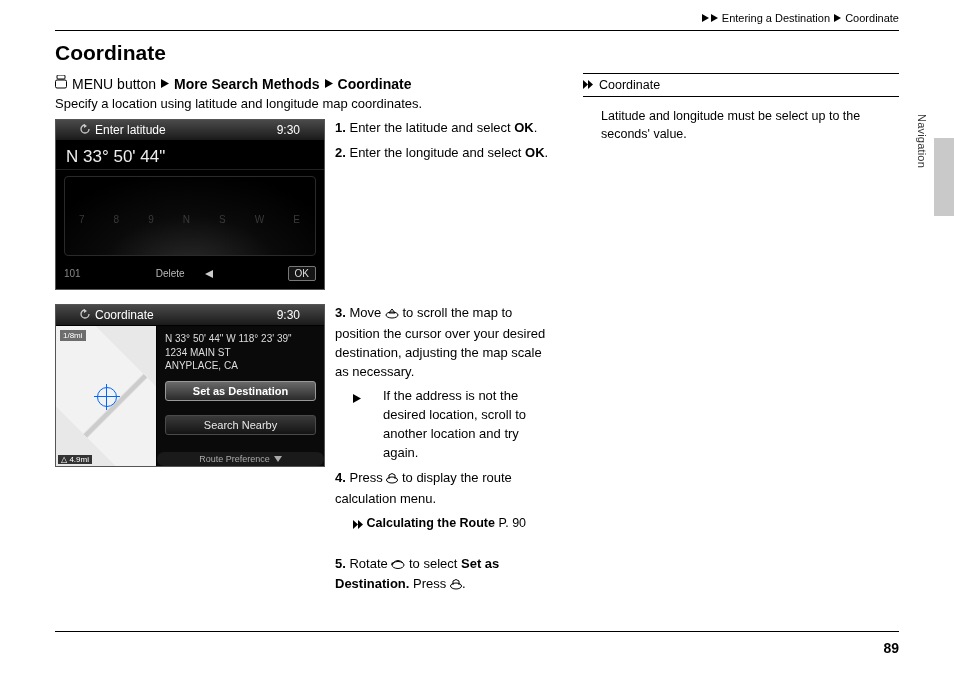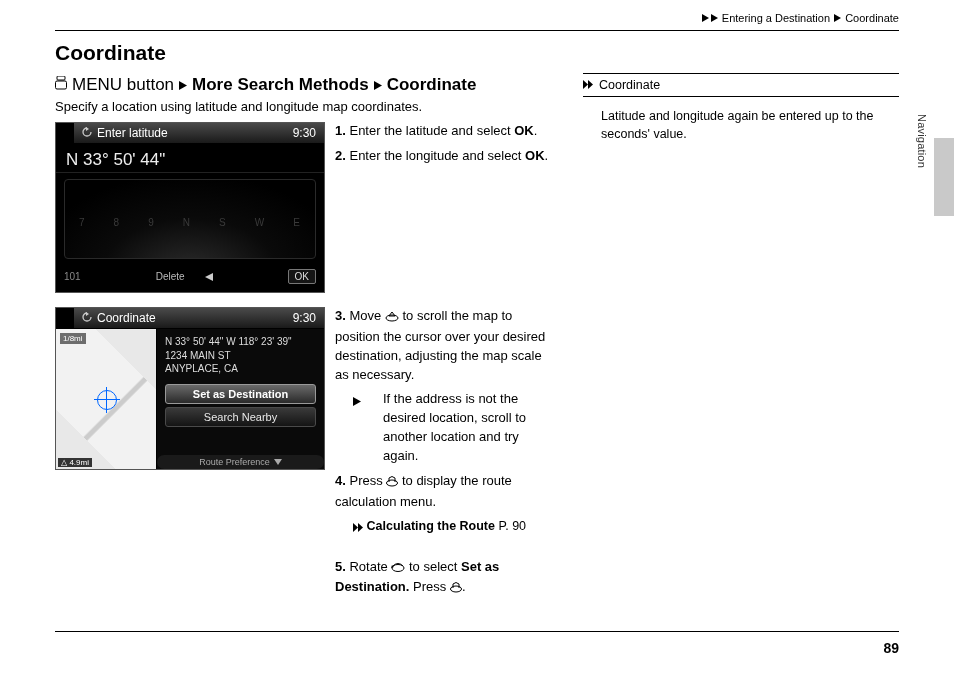--- a/index.html
+++ b/index.html
@@ -29,42 +29,42 @@
   .tri svg,.tri-s svg{display:block;}
   
   h1{
     font-size:21px;font-weight:800;margin:10px 0 8px 0;
   }
   
   .cols{display:flex;gap:28px;}
   .maincol{flex:0 0 500px;}
   .sidecol{flex:1;}
   
-  .pathline{font-size:17px;margin:2px 0 4px 0;display:flex;align-items:center;gap:5px;flex-wrap:wrap;}
+  .pathline{font-size:14px;margin:2px 0 4px 0;display:flex;align-items:center;gap:5px;flex-wrap:wrap;}
   .pathline b{font-weight:800;}
   .intro{font-size:13px;margin:2px 0 8px 0;}
   
   .steprow{display:flex;gap:10px;align-items:flex-start;margin-bottom:14px;}
   .shot{flex:0 0 270px;}
   .steps{flex:1;font-size:13px;line-height:1.45;}
   .steps p{margin:0 0 6px 0;}
   .steps .num{font-weight:800;}
   .steps .sub{padding-left:18px;display:flex;gap:22px;}
   .steps .sub .arrow{flex:0 0 auto;margin-top:3px;}
   .xref{padding-left:18px;font-size:12.5px;}
   .xref b{font-weight:800;}
   
   .dev{
     background:#000;color:#fff;border:1px solid #555;
     width:270px;box-sizing:border-box;font-family:Arial,sans-serif;
   }
   .dev .bar{
     display:flex;justify-content:space-between;align-items:center;
     background:linear-gradient(#4a4a4a,#1a1a1a);
-    padding:3px 8px;font-size:12px;border-bottom:1px solid #000;margin-left:18px;
+    padding:3px 24px;font-size:12px;border-bottom:1px solid #000;
   }
   .dev .bar .left{display:flex;align-items:center;gap:5px;}
   .dev1 .lat{font-size:17px;padding:6px 10px 2px 10px;color:#eee;font-weight:500;border-bottom:1px solid #222;}
   .dev1 .dial{
     height:78px;margin:6px 8px;border:1px solid #2a2a2a;border-radius:4px;
     background:radial-gradient(ellipse 160px 100px at 50% 120%, #2c2c2c 0%, #0a0a0a 55%, #000 100%);
     position:relative;overflow:hidden;
   }
   .dev1 .dial .ticks{position:absolute;inset:0;display:flex;justify-content:space-around;align-items:flex-end;padding-bottom:30px;color:#3a3a3a;font-size:10px;letter-spacing:1px;}
   .dev1 .btnrow{display:flex;justify-content:space-between;align-items:center;padding:4px 8px 8px 8px;font-size:10px;color:#bbb;}
@@ -81,21 +81,21 @@
     position:relative;border-right:1px solid #000;
   }
   .dev2 .map .scale{position:absolute;top:4px;left:4px;background:rgba(0,0,0,.55);color:#fff;font-size:8px;padding:1px 3px;}
   .dev2 .map .dist{position:absolute;bottom:2px;left:2px;background:#333;color:#fff;font-size:8px;padding:0 3px;}
   .dev2 .map .cursor{position:absolute;top:50%;left:50%;width:18px;height:18px;margin:-9px 0 0 -9px;border:1px solid #06f;border-radius:50%;}
   .dev2 .map .cursor:before,.dev2 .map .cursor:after{content:"";position:absolute;background:#06f;}
   .dev2 .map .cursor:before{left:8px;top:-4px;width:1px;height:26px;}
   .dev2 .map .cursor:after{top:8px;left:-4px;height:1px;width:26px;}
   .dev2 .panel{flex:1;background:#0a0a0a;display:flex;flex-direction:column;}
   .dev2 .addr{color:#ddd;font-size:10px;padding:6px 8px;line-height:1.35;}
-  .dev2 .menu{flex:1;display:flex;flex-direction:column;justify-content:flex-start;gap:3px;padding:2px 8px;}
+  .dev2 .menu{flex:1;display:flex;flex-direction:column;justify-content:flex-start;gap:14px;padding:2px 8px;}
   .dev2 .mi{
     background:linear-gradient(#3a3a3a,#141414);
     border:1px solid #4a4a4a;border-radius:3px;
     color:#e8e8e8;font-size:11px;text-align:center;padding:3px 0;
   }
   .dev2 .mi.sel{background:linear-gradient(#6a6a6a,#2a2a2a);border-color:#999;font-weight:600;color:#fff;}
   .dev2 .foot{background:#1a1a1a;color:#aaa;font-size:9px;text-align:center;padding:2px 0;display:flex;align-items:center;justify-content:center;gap:4px;border-radius:7px;}
   
   .sidecol .note{
     border-top:1px solid #000;border-bottom:1px solid #000;
@@ -292,21 +292,21 @@
     </div>
 
     <div class="sidecol">
       <div class="note">
         <span class="ico"><svg width="10" height="9">
               <polygon points="0,0 5,4.5 0,9" fill="#000"></polygon>
               <polygon points="5,0 10,4.5 5,9" fill="#000"></polygon>
             </svg></span>
         <span>Coordinate</span>
       </div>
-      <div class="body">Latitude and longitude again be entered up to the seconds' value.</div>
+      <div class="body">Latitude and longitude must be select up to the seconds' value.</div>
     </div>
   </div>
 </div>
 
 <div class="vtab"></div>
 <div class="vlabel">Navigation</div>
 
 <div class="pgnum">89</div>
 
 </body></html>

